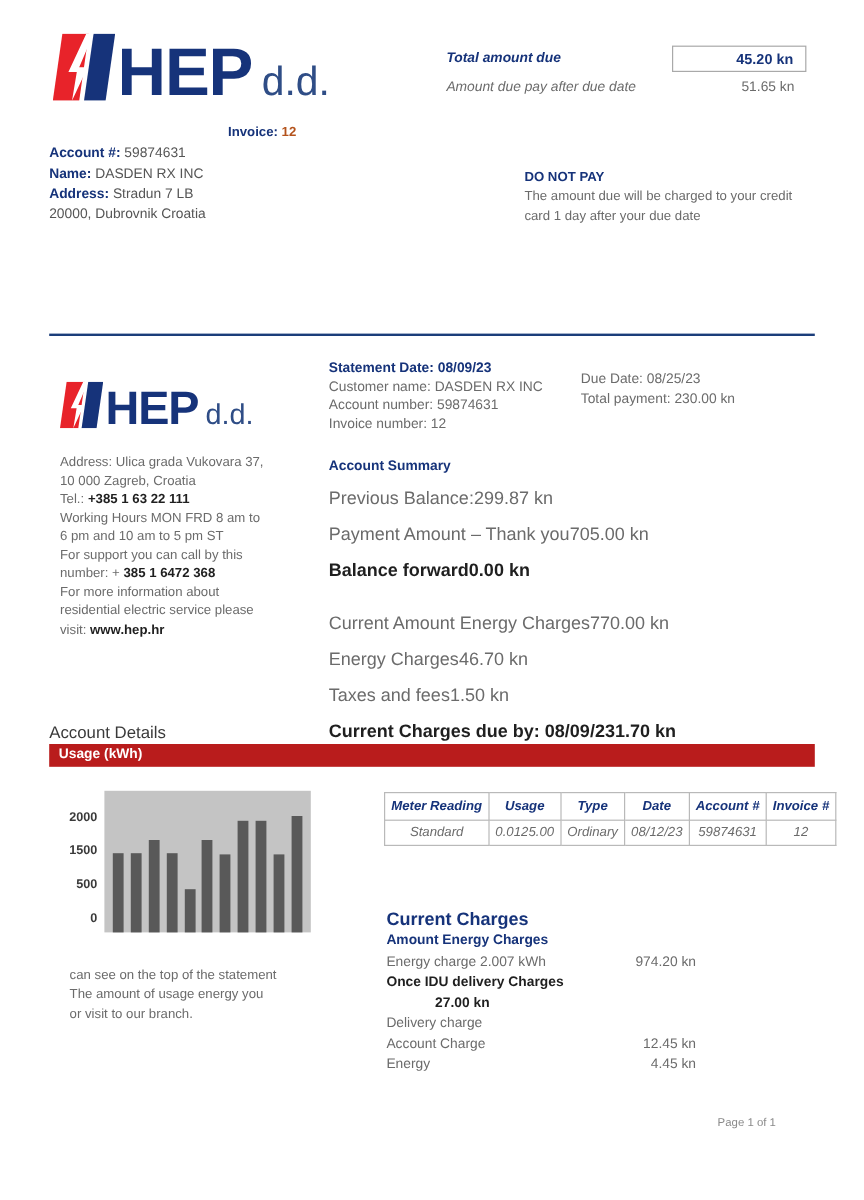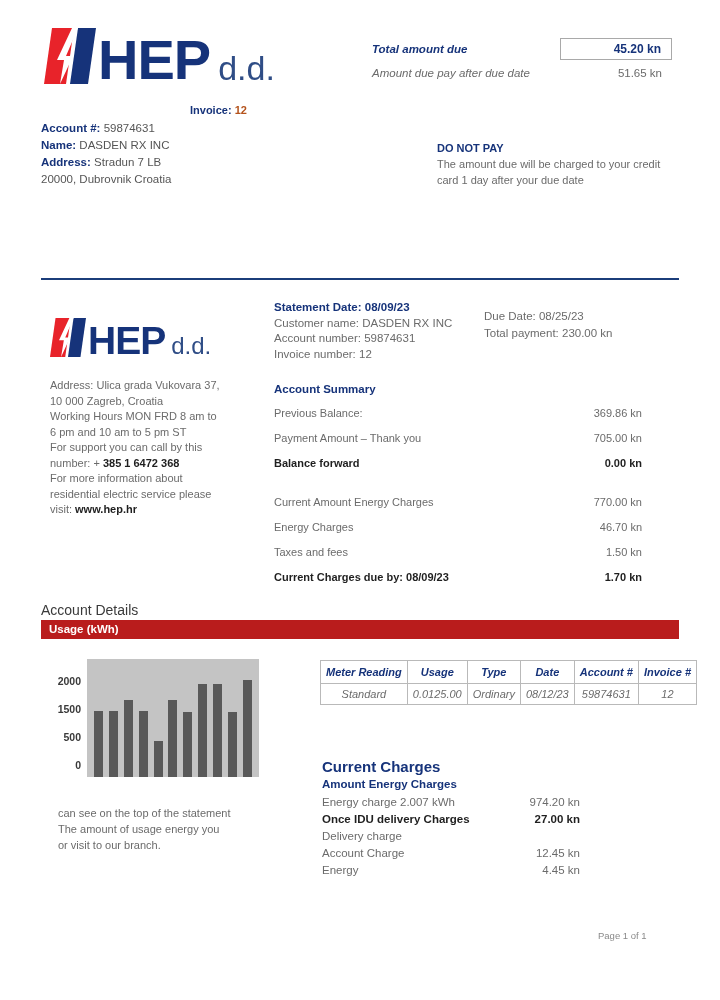--- a/index.html
+++ b/index.html
@@ -73,21 +73,21 @@
 
   .contact { position: absolute; left: 50px; top: 378px; width: 210px; line-height: 15.5px; font-size: 11px; color: #6b6b6b; }
   .contact b { color: #1f1f1f; }
 
   .st-head { position: absolute; left: 274px; top: 300px; line-height: 15.5px; font-size: 11.5px; color: #6b6b6b; }
   .st-head .b { font-weight: bold; color: #16337a; }
   .st-head2 { position: absolute; left: 484px; top: 308px; line-height: 17px; font-size: 11.5px; color: #6b6b6b; }
 
   .summary { position: absolute; left: 274px; top: 383px; width: 368px; }
   .summary .title { font-weight: bold; color: #16337a; margin-bottom: 12px; font-size: 11.5px; }
-  .sum-row { display: flex; justify-content: space-between; margin-bottom: 13px; font-size: 11px; color: #6b6b6b; }
+  .sum-row { display: flex; justify-content: flex-start; margin-bottom: 13px; font-size: 15px; color: #6b6b6b; }
   .sum-row.bold { font-weight: bold; color: #1f1f1f; }
   .sum-gap { height: 14px; }
 
   
   .acct-details-title { position: absolute; left: 41px; top: 602px; font-size: 14px; color: #3a3a3a; }
   .usage-band {
     position: absolute; left: 41px; top: 620px; width: 638px; height: 19px;
     background: #b91c1c; color: #fff; font-weight: bold; font-size: 11.5px;
     padding: 3px 0 0 8px;
   }
@@ -111,21 +111,21 @@
   .meter-table th { color: #16337a; font-weight: bold; line-height: 14px; }
   .meter-table td { color: #6b6b6b; }
 
   
   .cc { position: absolute; left: 322px; top: 758px; width: 300px; }
   .cc .h1 { font-size: 15px; font-weight: bold; color: #16337a; margin-bottom: 3px; }
   .cc .h2 { font-size: 11.5px; font-weight: bold; color: #16337a; margin-bottom: 4px; }
   .cc-row { display: flex; font-size: 11.5px; color: #6b6b6b; line-height: 17px; }
   .cc-row .d { width: 172px; }
   .cc-row .a { width: 86px; text-align: right; }
-  .cc-row.bold { font-weight: bold; color: #1f1f1f; }
+  .cc-row.bold { font-weight: bold; color: #1f1f1f; flex-direction: column; }
 
   .footer { position: absolute; left: 598px; top: 930px; font-size: 9.5px; color: #8a8a8a; }
 </style>
 </head>
 <body>
 
 <div class="page">
 
   <div class="hdr logo">
     <div class="logo-mark">
@@ -187,20 +187,24 @@
         <polygon points="28,0 34,0 22,28 29,28 16,56 20,32 13,32" fill="#ffffff"></polygon>
       </svg>
     </div>
     <span class="logo-text">HEP</span>
     <span class="logo-dd">d.d.</span>
   </div>
 
   <div class="contact">
     <div>Address: Ulica grada Vukovara 37,</div>
     <div>10 000  Zagreb, Croatia</div>
+    <div>
+      <span>Tel.:</span>
+      <b>+385 1 63 22 111</b>
+    </div>
     <div>Working Hours  MON FRD 8 am to</div>
     <div>6 pm and 10 am to 5 pm ST</div>
     <div>For support you can call by this</div>
     <div>
       <span>number: +</span>
       <b>385 1 6472 368</b>
     </div>
     <div>For more information about</div>
     <div>residential electric service please</div>
     <div>
@@ -222,21 +226,21 @@
   <div class="st-head2">
     <div>Due Date: 08/25/23</div>
     <div>Total payment: 230.00 kn</div>
   </div>
 
   <div class="summary">
     <div class="title">Account Summary</div>
     <div id="sum-rows-1">
         <div class="sum-row">
           <span>Previous Balance:</span>
-          <span>369.86 kn</span>
+          <span>299.87 kn</span>
         </div>
         <div class="sum-row">
           <span>Payment Amount – Thank you</span>
           <span>705.00 kn</span>
         </div>
         <div class="sum-row bold">
           <span>Balance forward</span>
           <span>0.00 kn</span>
         </div>
       </div>

